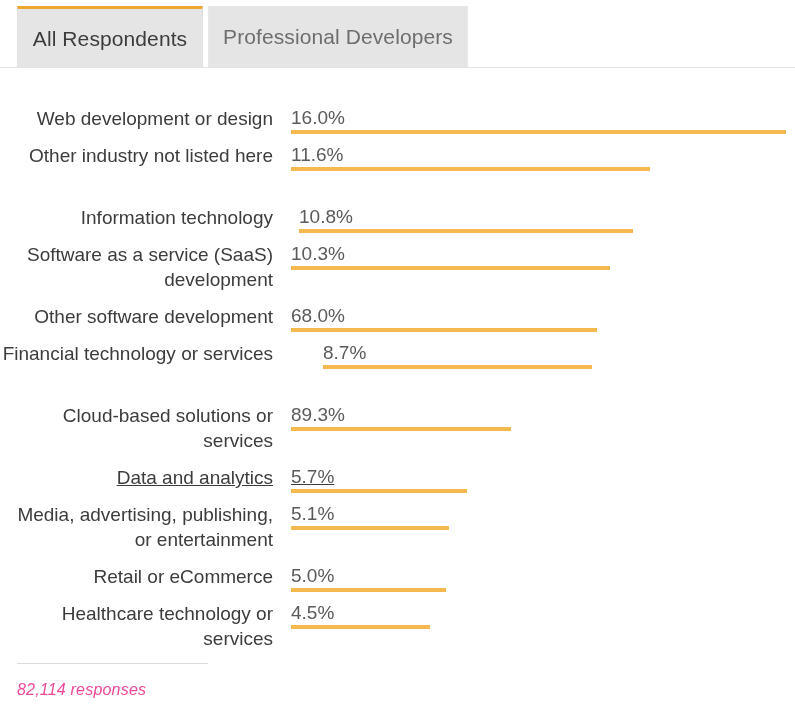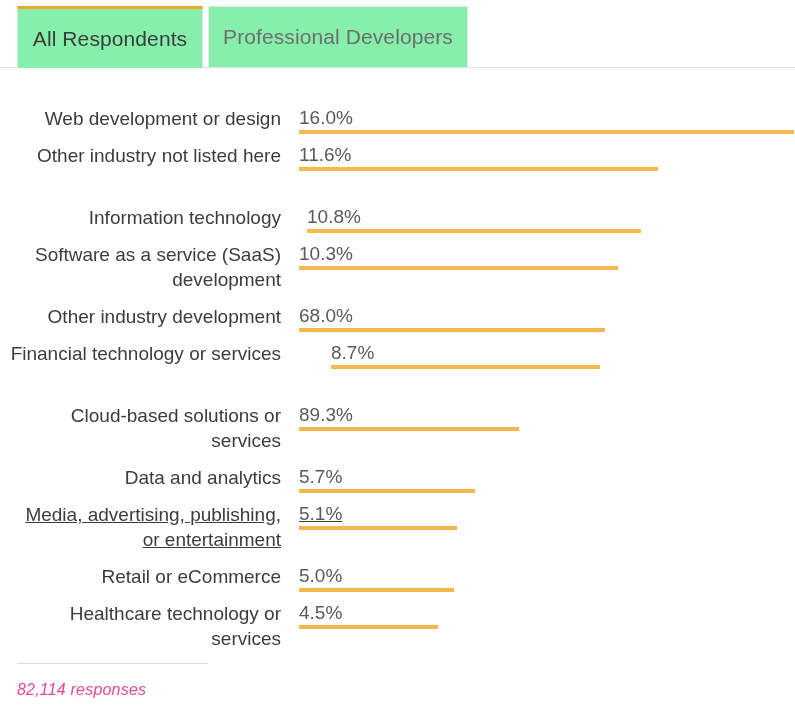--- a/index.html
+++ b/index.html
@@ -37,21 +37,21 @@
   .tab {
     position: absolute;
     top: 6px;
     height: 62px;
     box-sizing: border-box;
     display: flex;
     align-items: center;
     justify-content: center;
     font-size: 21px;
     letter-spacing: 0.1px;
-    background: #86efac;
+    background: #e5e5e5;
     white-space: nowrap;
   }
   .tab.active {
     left: 17px;
     width: 186px;
     border: 1px solid #e2e2e2;
     border-bottom: none;
     border-top: 3px solid #eda730;
     color: #3c3c3c;
     z-index: 3;
@@ -61,21 +61,21 @@
     width: 260px;
     border: 1px solid #e8e8e8;
     border-bottom: 1px solid #e2e2e2;
     color: #6e6e6e;
     z-index: 2;
   }
 
   
   .chart {
     position: absolute;
-    left: 8px;
+    left: 0;
     top: 106px;
     width: 667px;
   }
   .row {
     display: flex;
     align-items: flex-start;
     width: 795px;
     box-sizing: border-box;
   }
   .row-label {
@@ -163,48 +163,48 @@
       </div>
     </div>
     <div class="row" style="min-height: 62px;">
       <div class="row-label">Software as a service (SaaS) development</div>
       <div class="row-bar-area">
         <span class="row-value">10.3%</span>
         <div class="bar" style="width: 318.7px; background: rgb(245, 184, 78);"></div>
       </div>
     </div>
     <div class="row" style="min-height: 37px;">
-      <div class="row-label">Other industry development</div>
+      <div class="row-label">Other software development</div>
       <div class="row-bar-area">
         <span class="row-value">68.0%</span>
         <div class="bar" style="width: 306.3px; background: rgb(245, 184, 78);"></div>
       </div>
     </div>
     <div class="row" style="min-height: 62px; gap: 32px;">
       <div class="row-label">Financial technology or services</div>
       <div class="row-bar-area">
         <span class="row-value">8.7%</span>
         <div class="bar" style="width: 269.2px; background: rgb(245, 184, 78);"></div>
       </div>
     </div>
     <div class="row" style="min-height: 62px;">
       <div class="row-label">Cloud-based solutions or services</div>
       <div class="row-bar-area">
         <span class="row-value">89.3%</span>
         <div class="bar" style="width: 219.7px; background: rgb(245, 184, 78);"></div>
       </div>
     </div>
-    <div class="row" style="min-height: 37px;">
+    <div class="row" style="min-height: 37px; text-decoration: underline;">
       <div class="row-label">Data and analytics</div>
       <div class="row-bar-area">
         <span class="row-value">5.7%</span>
         <div class="bar" style="width: 176.3px; background: rgb(245, 184, 78);"></div>
       </div>
     </div>
-    <div class="row" style="min-height: 62px; text-decoration: underline;">
+    <div class="row" style="min-height: 62px;">
       <div class="row-label">Media, advertising, publishing, or entertainment</div>
       <div class="row-bar-area">
         <span class="row-value">5.1%</span>
         <div class="bar" style="width: 157.8px; background: rgb(245, 184, 78);"></div>
       </div>
     </div>
     <div class="row" style="min-height: 37px;">
       <div class="row-label">Retail or eCommerce</div>
       <div class="row-bar-area">
         <span class="row-value">5.0%</span>

